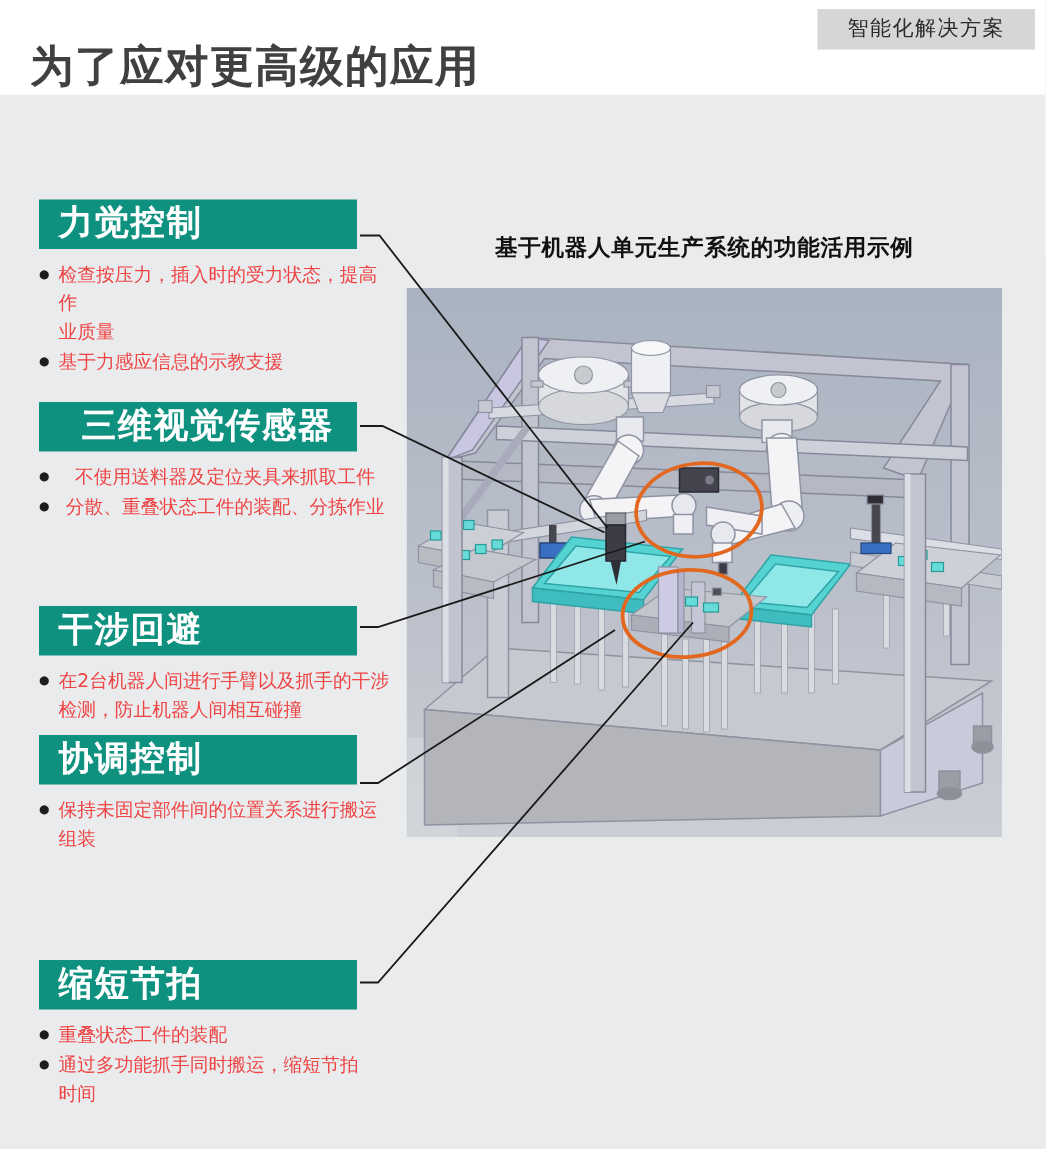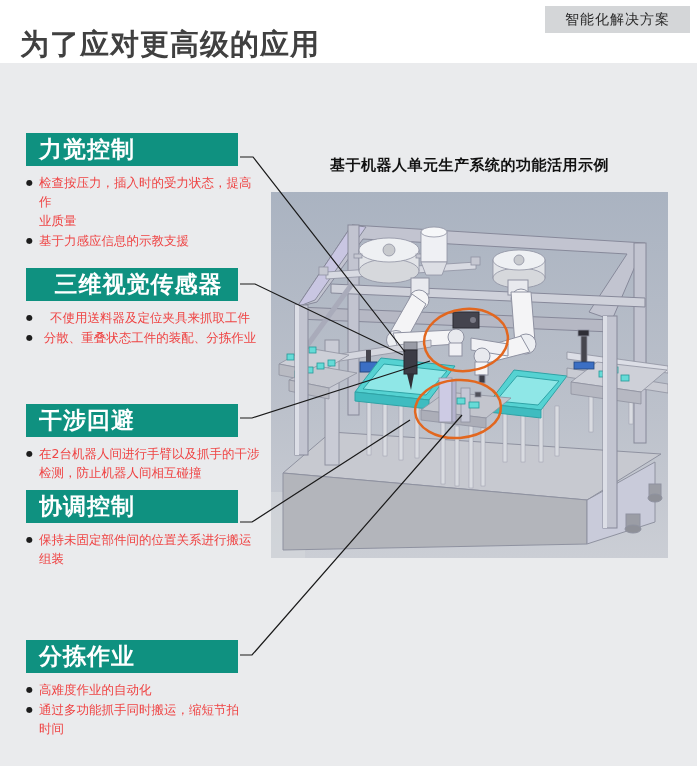--- a/index.html
+++ b/index.html
@@ -73,23 +73,23 @@
 
   <div class="feature f3">
     <div class="fbox"><span>协调控制</span></div>
     <ul>
       <li>保持未固定部件间的位置关系进行搬运
 组装</li>
     </ul>
   </div>
 
   <div class="feature f4">
-    <div class="fbox"><span>分拣作业</span></div>
-    <ul>
-      <li>高难度作业的自动化</li>
+    <div class="fbox"><span>缩短节拍</span></div>
+    <ul>
+      <li>重叠状态工件的装配</li>
       <li>通过多功能抓手同时搬运，缩短节拍
 时间</li>
     </ul>
   </div>
 
   <div class="diagram-caption">基于机器人单元生产系统的功能活用示例</div>
 
   <svg class="illustration" viewBox="0 0 397 366">
     <defs>
       <linearGradient id="bgG" x1="0" y1="0" x2="0" y2="1">

